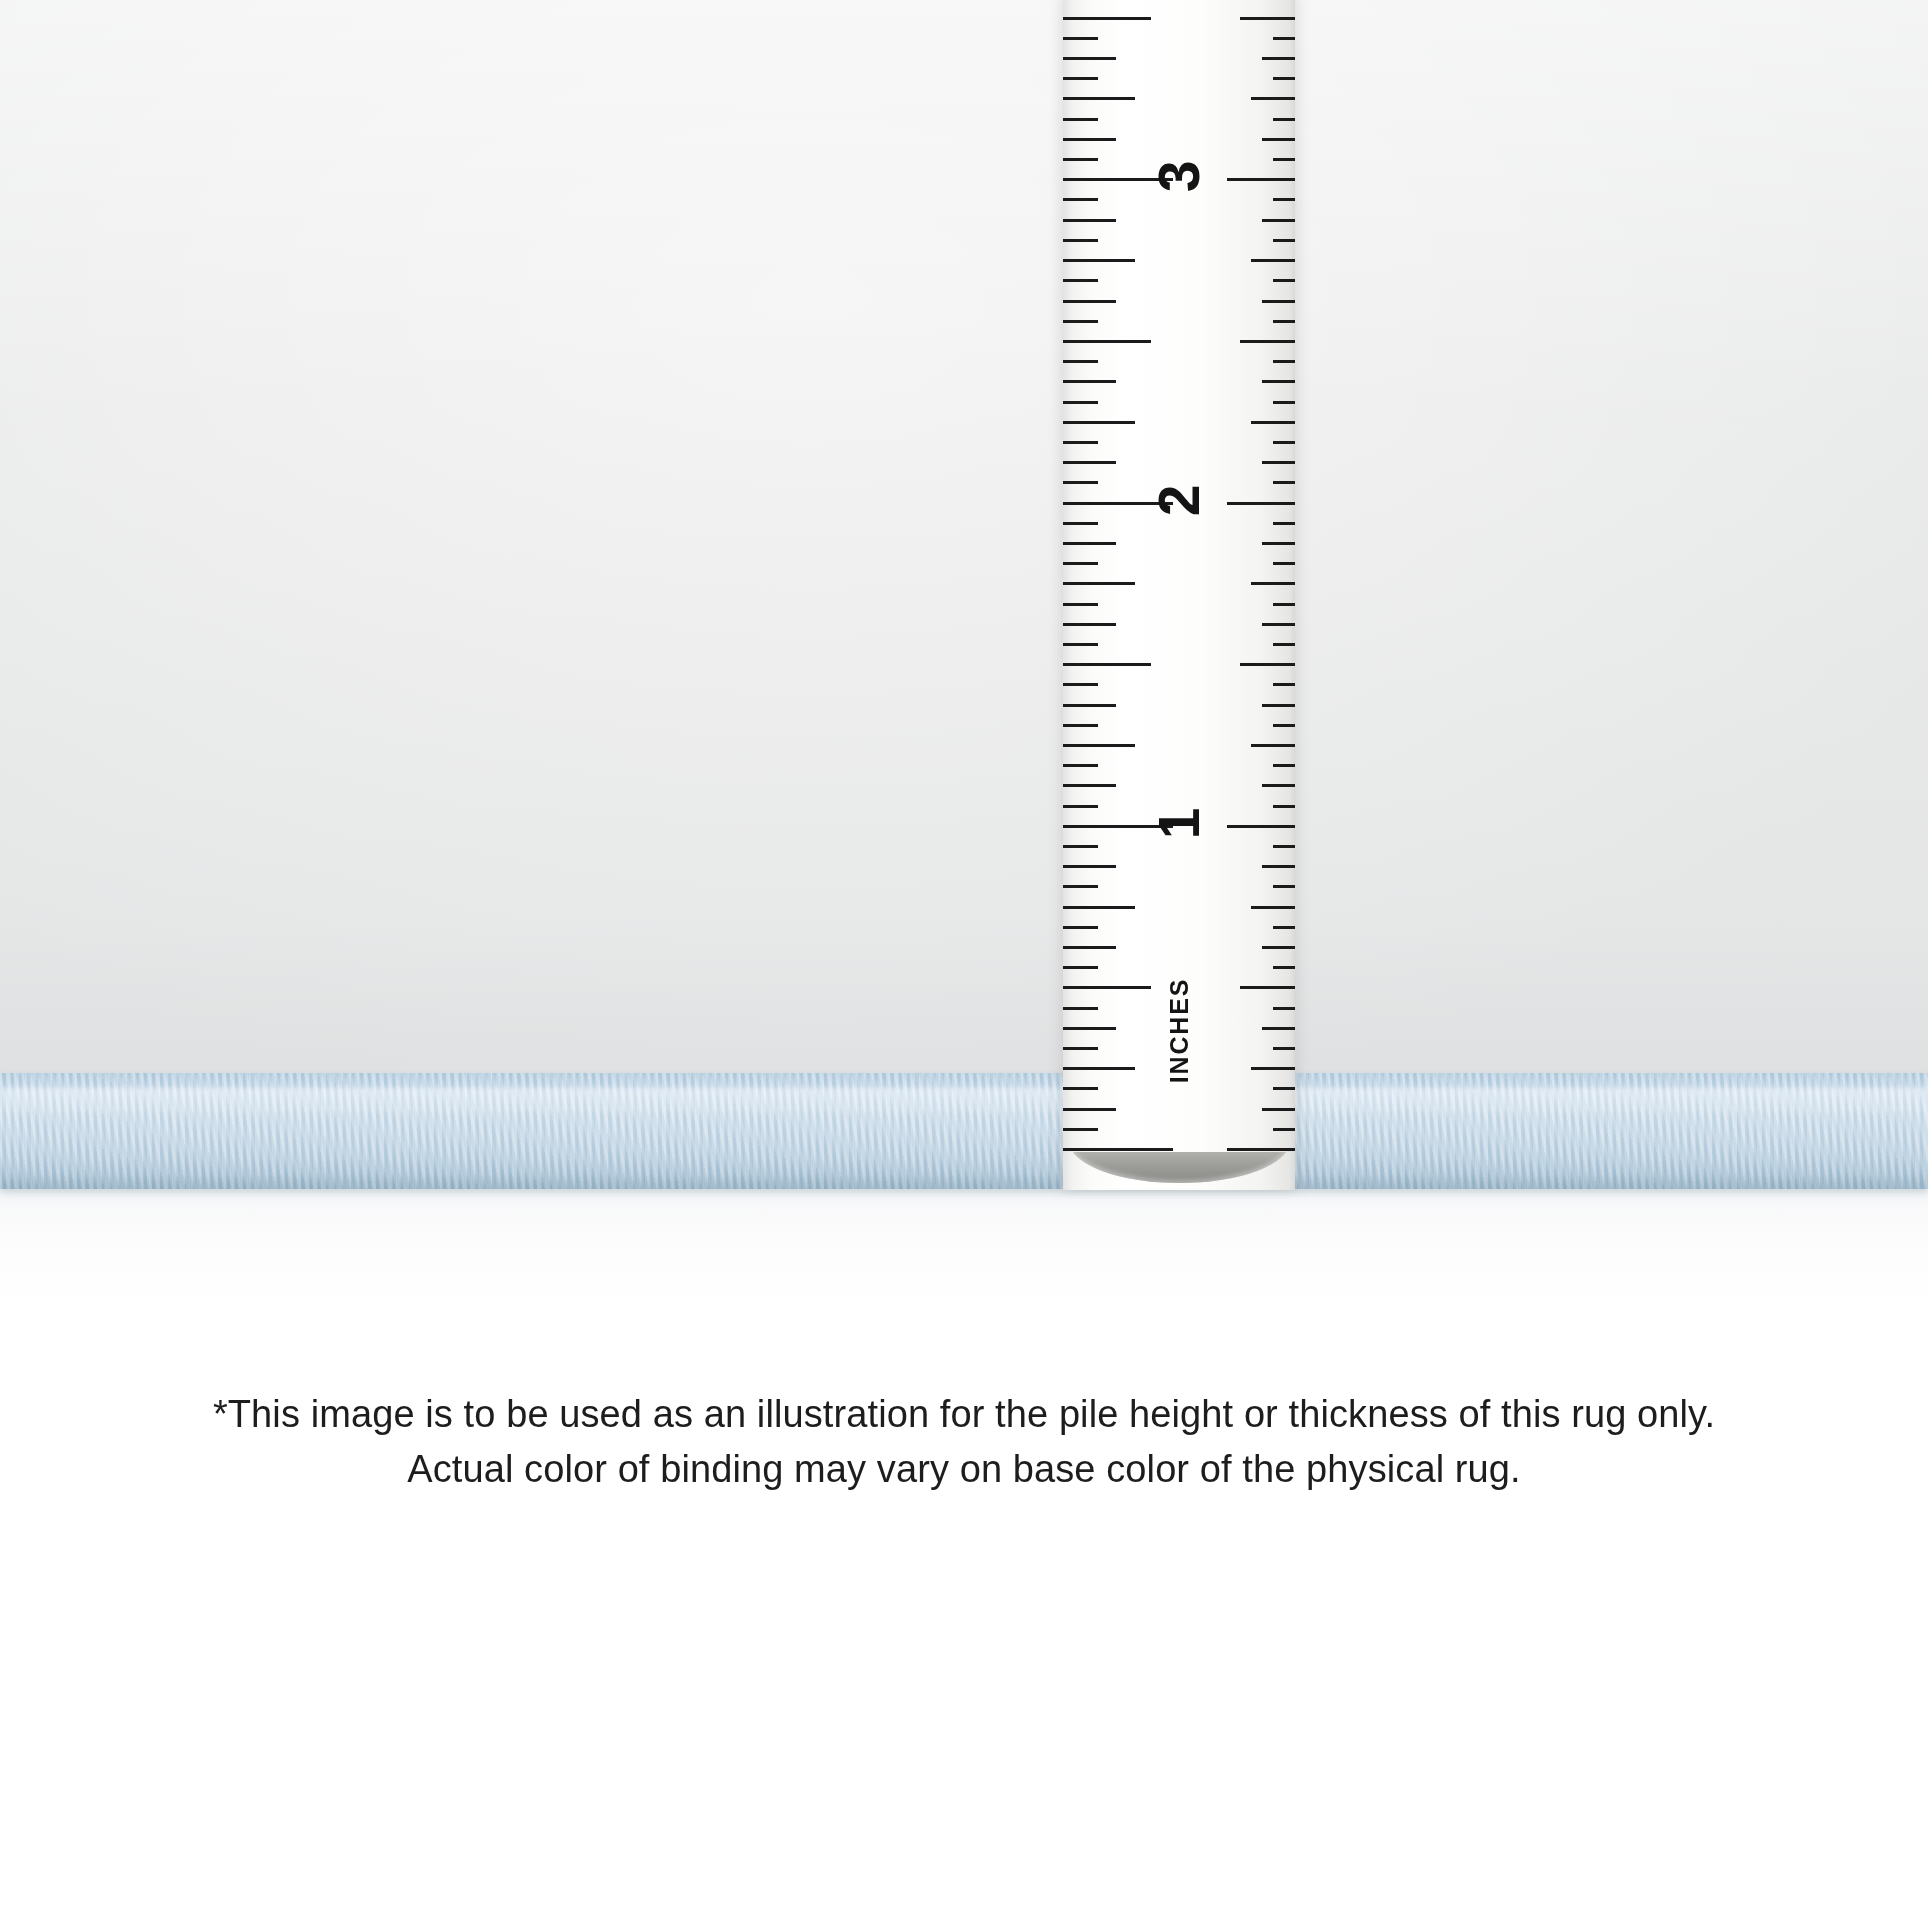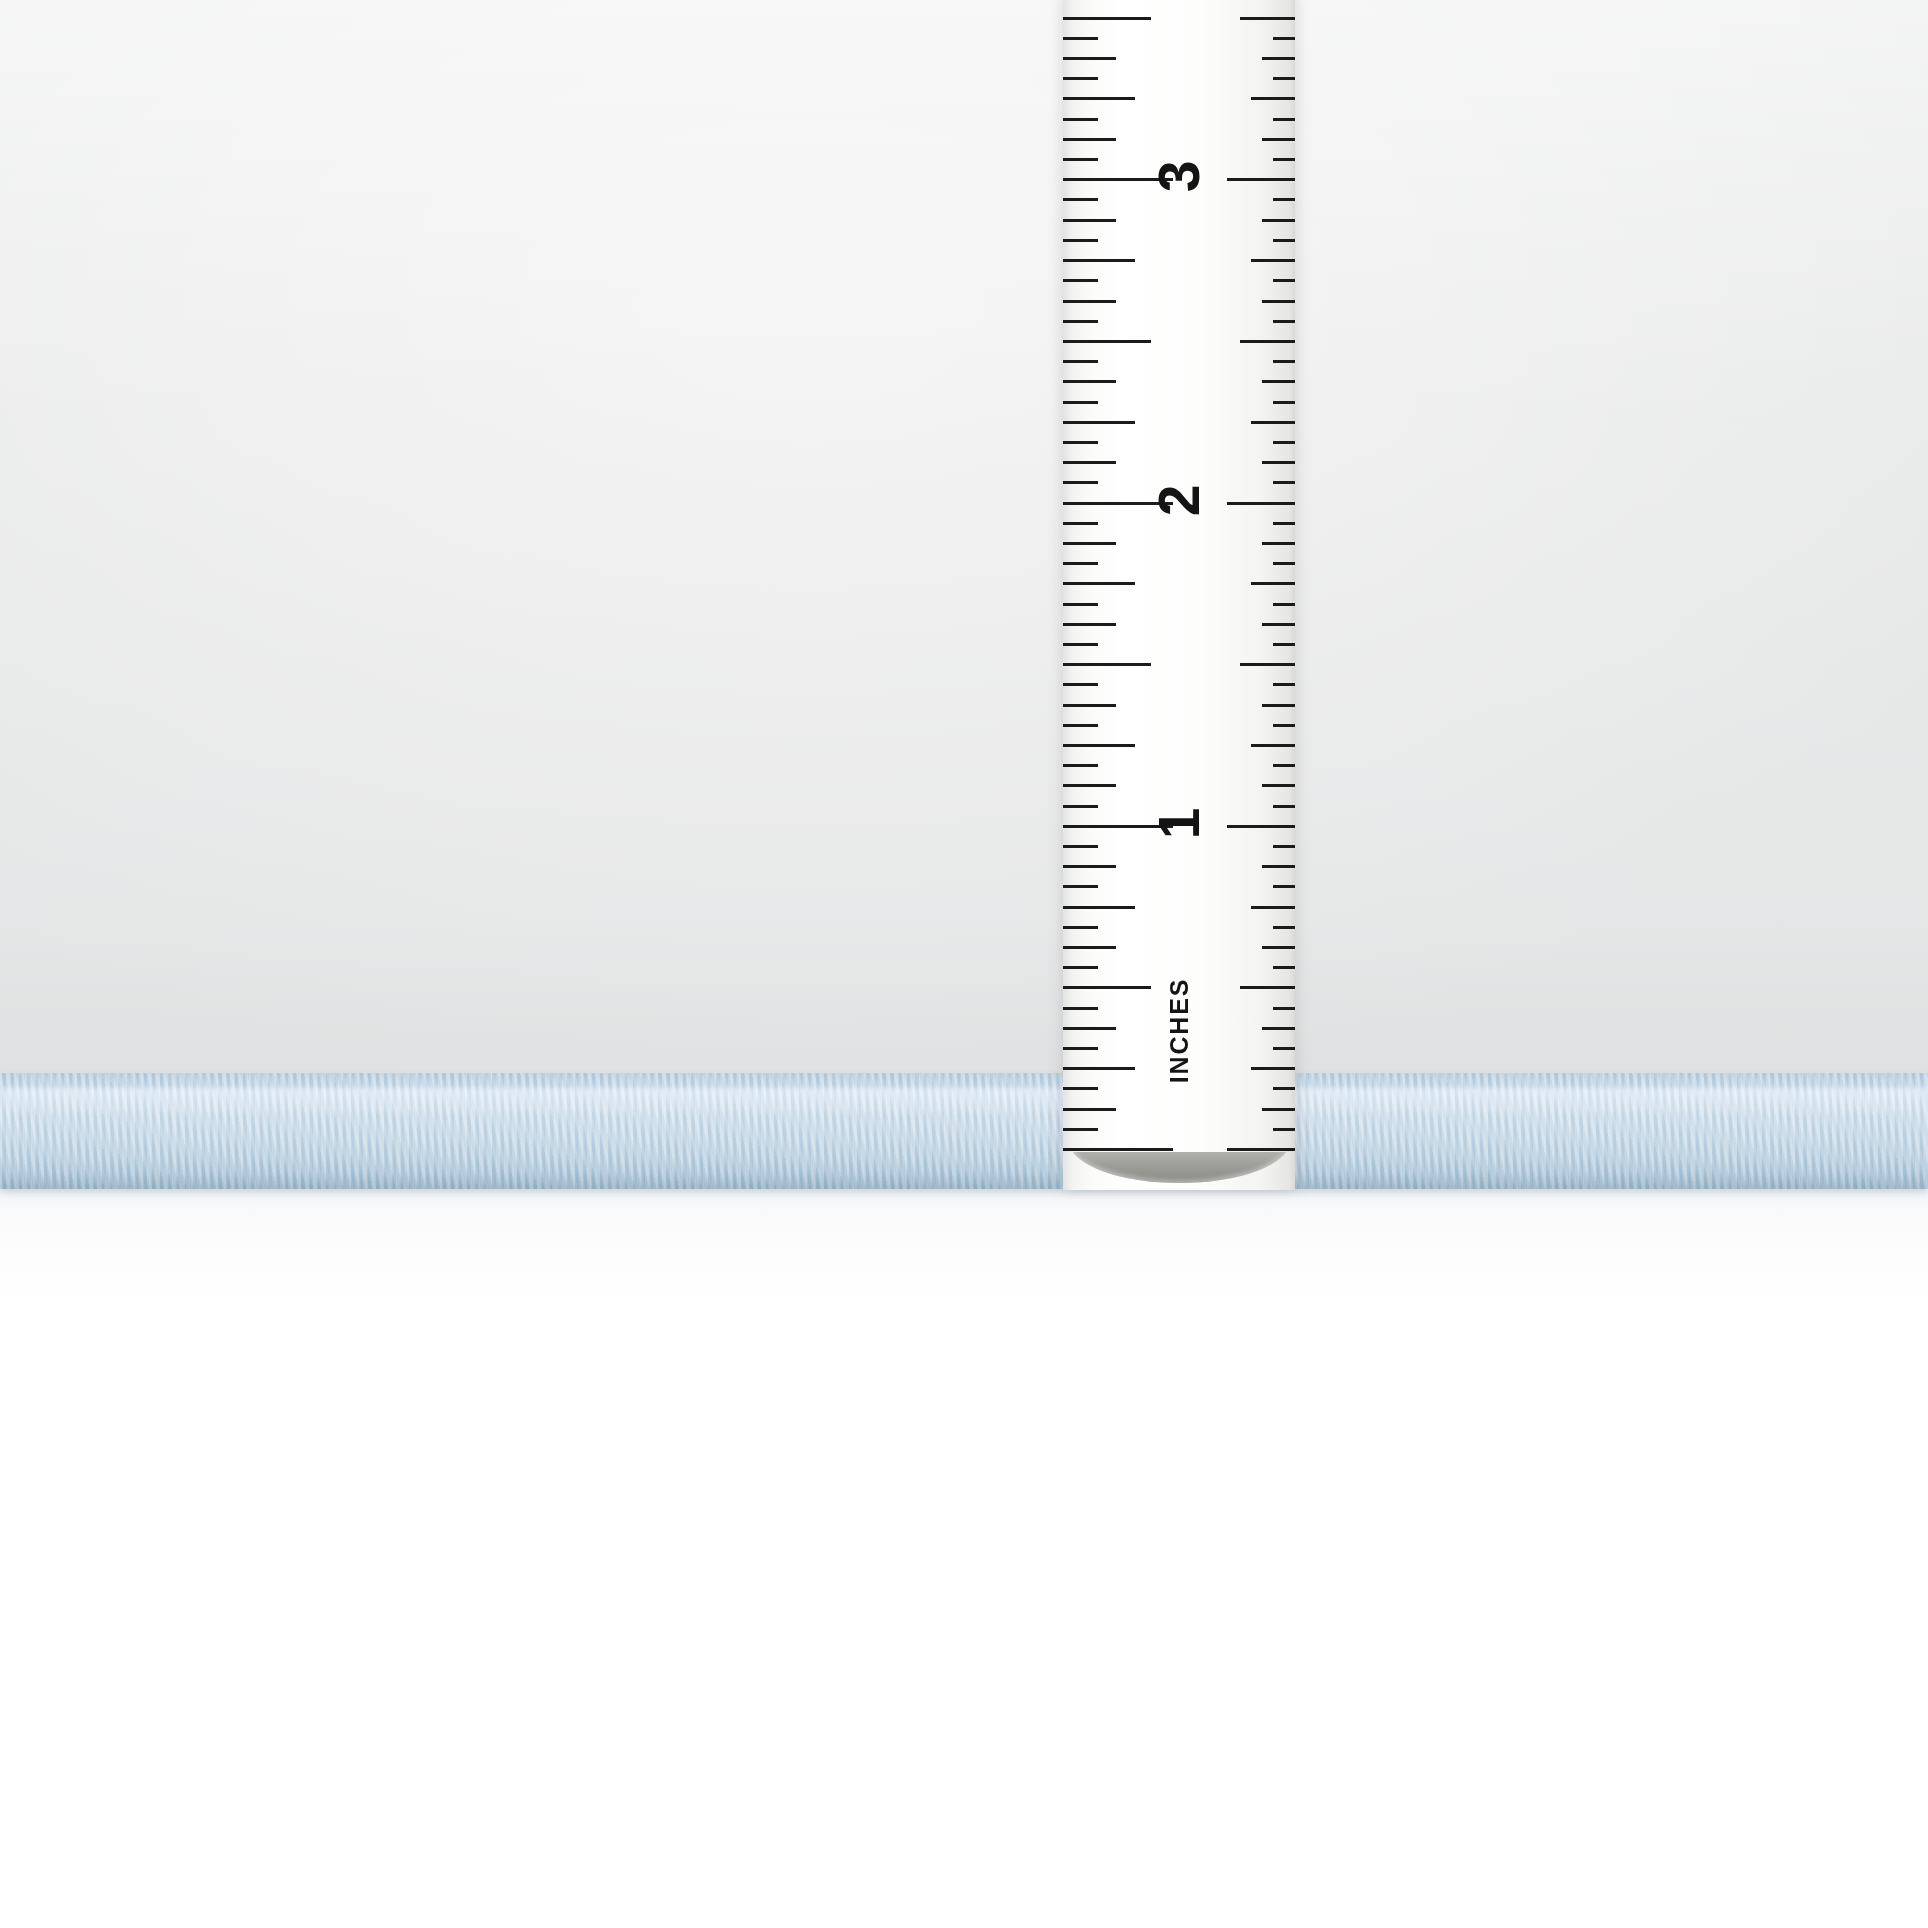--- a/index.html
+++ b/index.html
@@ -342,15 +342,19 @@
           <div class="num" style="top: 152px; left: 94px; width: 44px; text-align: center;">3</div>
         </div>
       <div class="inches-label" id="inches-label" style="top: 1020px; left: 59px; width: 114px; text-align: center;">INCHES</div>
     </div>
     <div class="ruler-tip">
       <div class="ruler-tip-metal"></div>
     </div>
 
   </div>
 
+  <div class="caption">
+    <span class="line">*This image is to be used as an illustration for the pile height or thickness of this rug only.</span>
+    <span class="line">Actual color of binding may vary on base color of the physical rug.</span>
+  </div>
 
 </div>
 
 
 </body></html>

